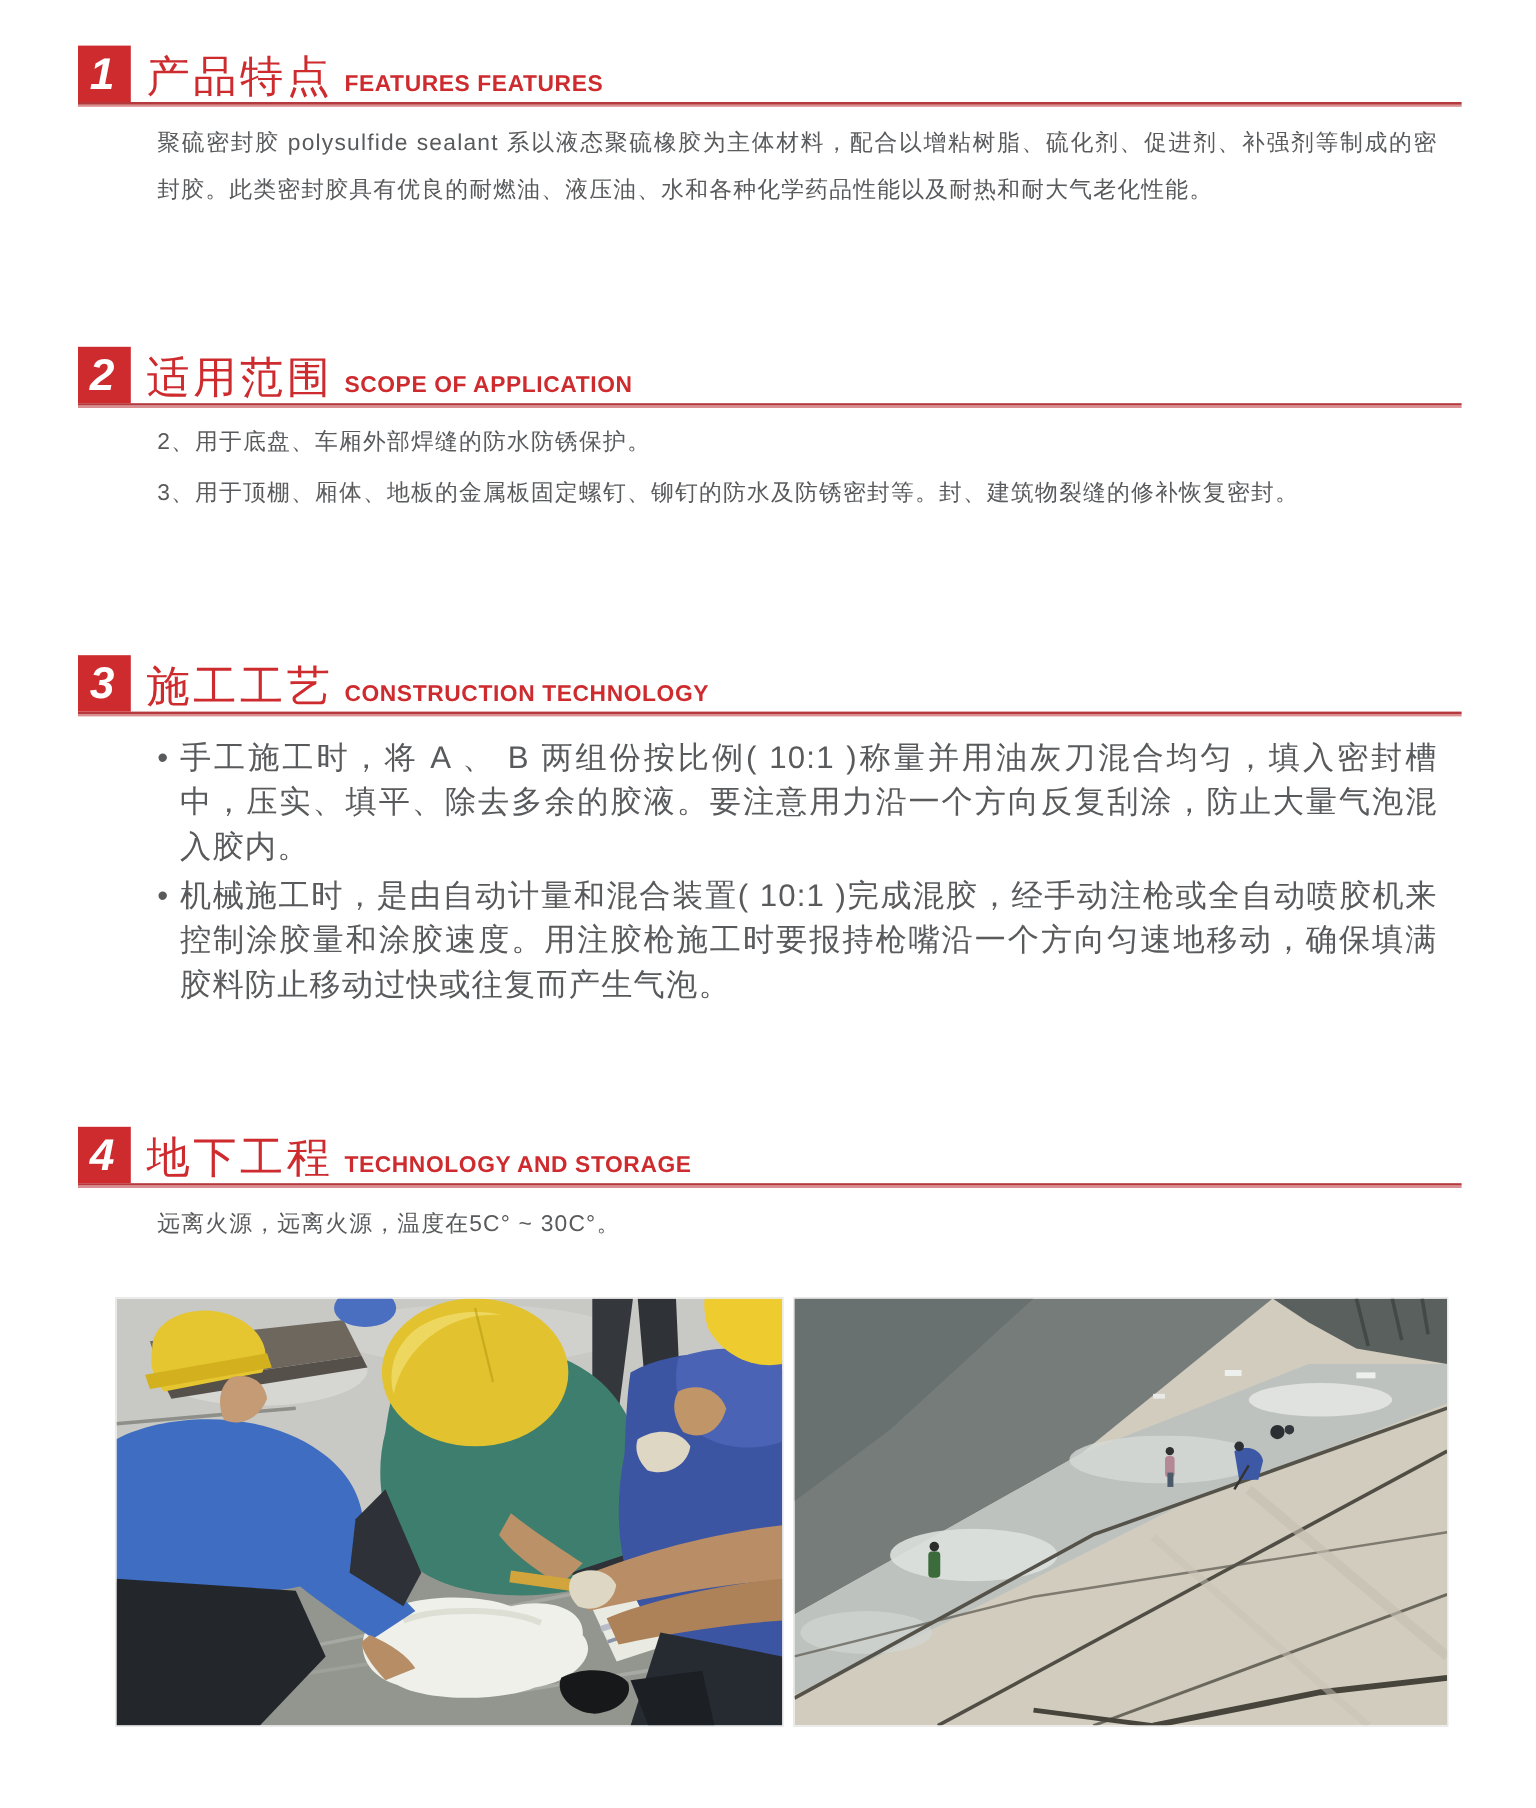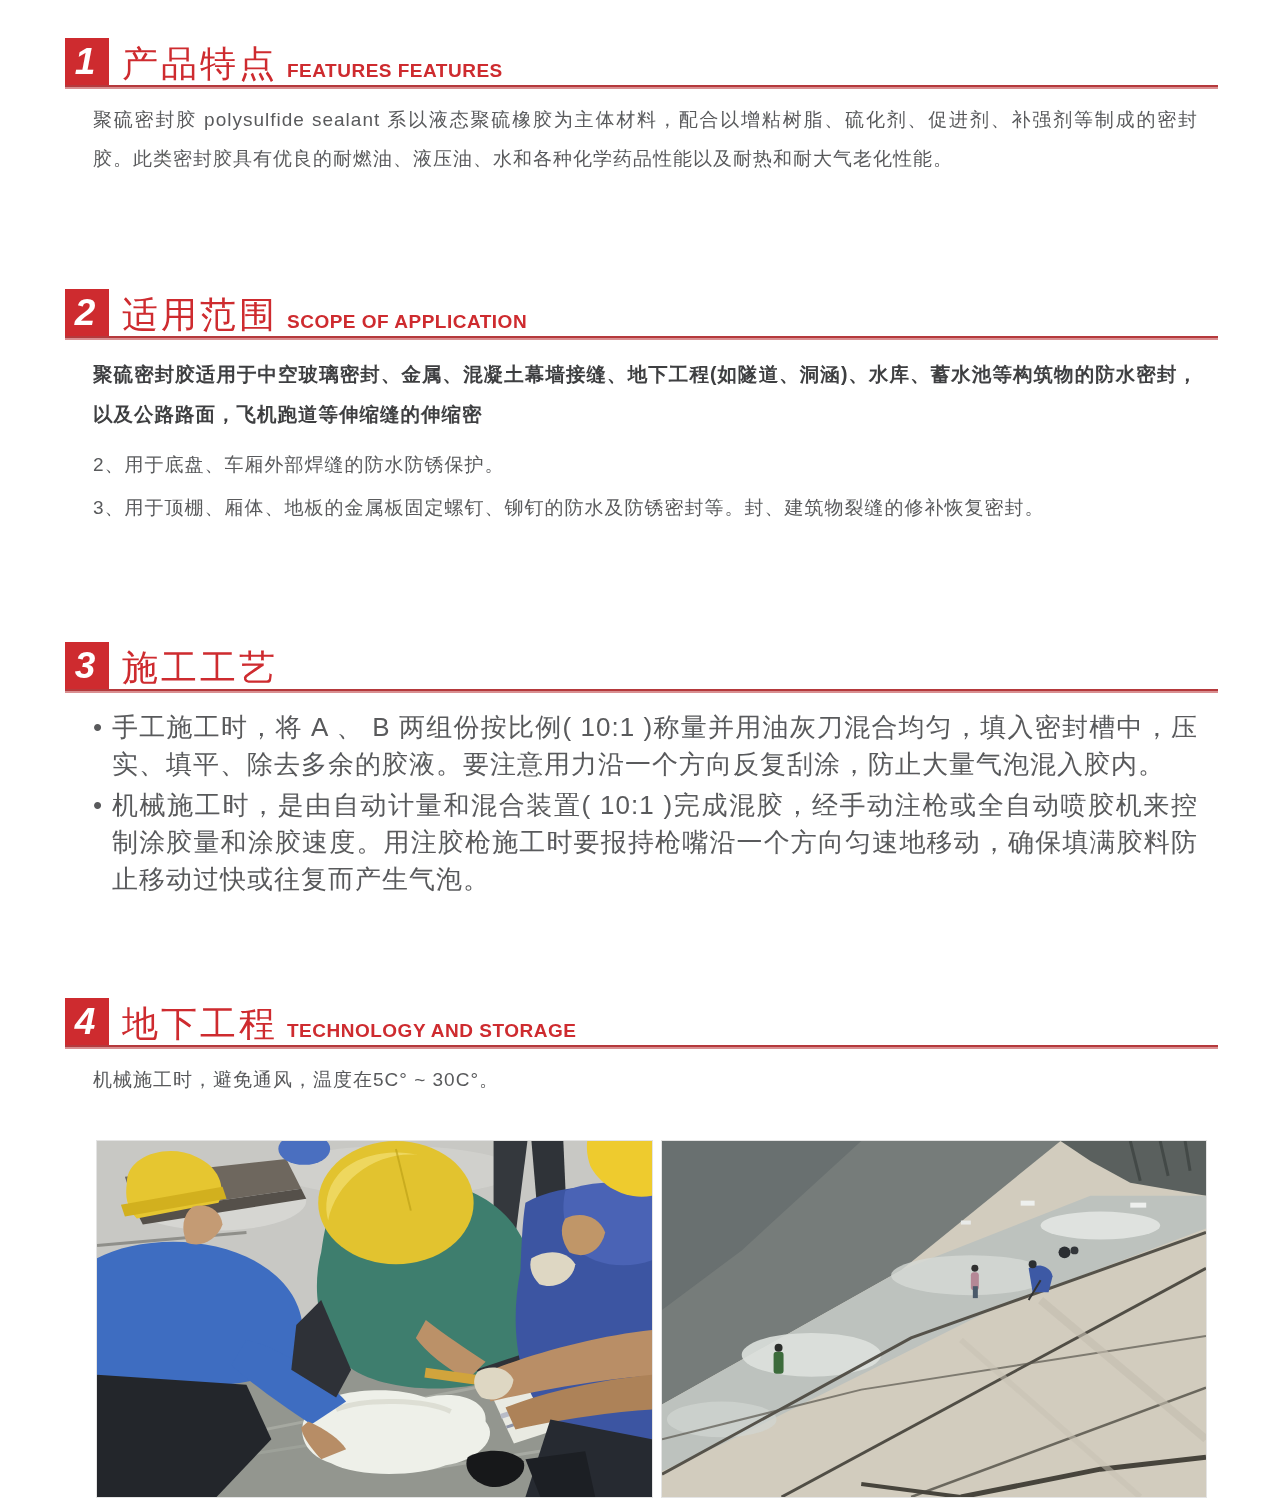--- a/index.html
+++ b/index.html
@@ -39,21 +39,21 @@
   .title-en{
     color:#ce2b2f;
     font-size:19px; font-weight:bold;
     letter-spacing:0.5px;
     margin-left:9px;
     line-height:26px;
     padding-bottom:1px;
     white-space:nowrap;
   }
   
-  .sec-body{ margin-left:28px; margin-right:20px; }
+  .sec-body{ margin-left:66px; margin-right:20px; }
   .body-text{
     color:#595a5c;
     font-size:19px;
     line-height:39px;
     letter-spacing:1px;
     margin-top:13px;
     text-align:justify;
   }
   .lead-text{
     color:#3e3f41;
@@ -119,49 +119,49 @@
     </div>
   </section>
 
   <section class="sec sec-2">
     <header class="sec-header">
       <div class="num-box">2</div>
       <h2 class="title-cn">适用范围</h2>
       <span class="title-en">SCOPE OF APPLICATION</span>
     </header>
     <div class="sec-body">
-      <p class="lead-text">聚硫密封胶适用于中空玻璃密封、金属、混凝土幕墙接缝、地下工程(如隧道、洞涵)、水库、蓄水池等构筑物的防水密封，以及公路路面，飞机跑道等伸缩缝的伸缩密</p>
       <ul class="app-list">
         <li>2、用于底盘、车厢外部焊缝的防水防锈保护。</li>
         <li>3、用于顶棚、厢体、地板的金属板固定螺钉、铆钉的防水及防锈密封等。封、建筑物裂缝的修补恢复密封。</li>
       </ul>
     </div>
   </section>
 
   <section class="sec sec-3">
     <header class="sec-header">
       <div class="num-box">3</div>
       <h2 class="title-cn">施工工艺</h2>
+      <span class="title-en">CONSTRUCTION TECHNOLOGY</span>
     </header>
     <div class="sec-body">
       <ul class="bullet-list">
         <li>手工施工时，将 A 、 B 两组份按比例( 10:1 )称量并用油灰刀混合均匀，填入密封槽中，压实、填平、除去多余的胶液。要注意用力沿一个方向反复刮涂，防止大量气泡混入胶内。</li>
         <li>机械施工时，是由自动计量和混合装置( 10:1 )完成混胶，经手动注枪或全自动喷胶机来控制涂胶量和涂胶速度。用注胶枪施工时要报持枪嘴沿一个方向匀速地移动，确保填满胶料防止移动过快或往复而产生气泡。</li>
       </ul>
     </div>
   </section>
 
   <section class="sec sec-4">
     <header class="sec-header">
       <div class="num-box">4</div>
       <h2 class="title-cn">地下工程</h2>
       <span class="title-en">TECHNOLOGY AND STORAGE</span>
     </header>
     <div class="sec-body">
-      <p class="body-text">机械施工时，避免通风，温度在5C° ~ 30C°。</p>
+      <p class="body-text">远离火源，远离火源，温度在5C° ~ 30C°。</p>
     </div>
   </section>
 
   <div class="photos">
 
     <figure class="photo photo-left">
       <svg viewBox="0 0 557 358" preserveAspectRatio="none">
         <rect width="557" height="358" fill="#c8c8c4"></rect>
         <ellipse cx="120" cy="60" rx="90" ry="30" fill="#dcdcd8" opacity="0.7"></ellipse>
         <ellipse cx="300" cy="30" rx="120" ry="25" fill="#d6d6d2" opacity="0.6"></ellipse>

